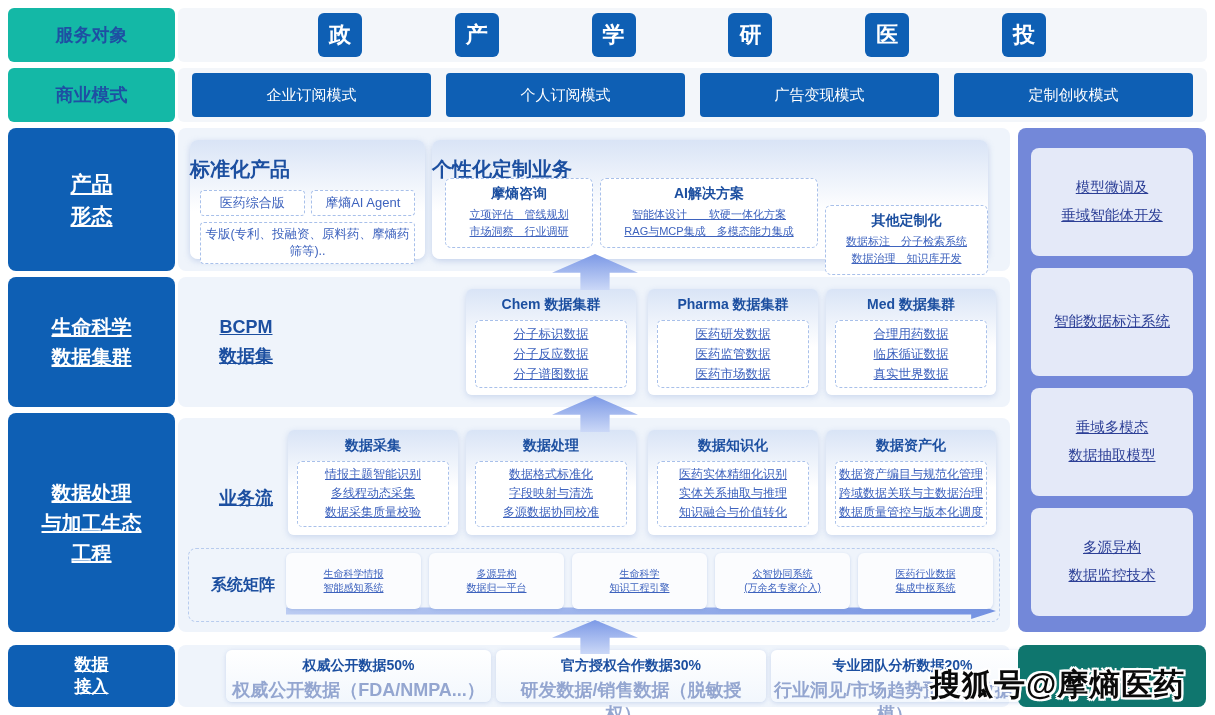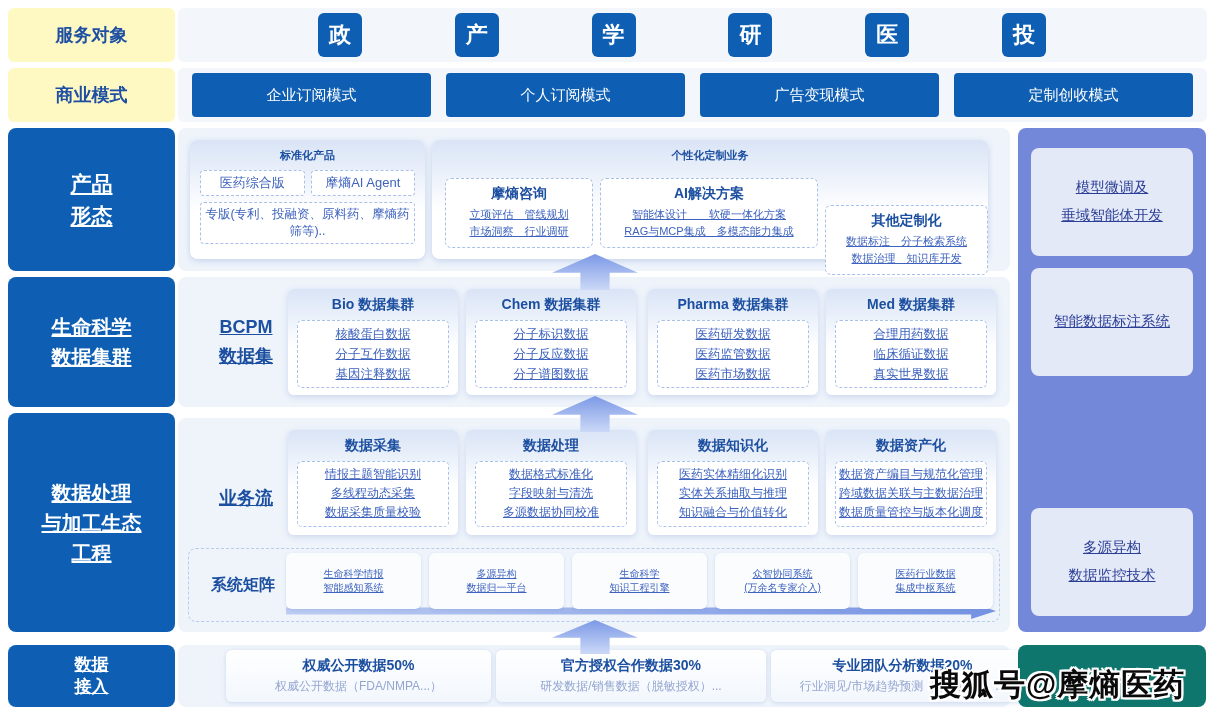--- a/index.html
+++ b/index.html
@@ -1,21 +1,21 @@
 <!DOCTYPE html>
 <html><head>
 <meta charset="utf-8">
 <style>
   html,body{margin:0;padding:0;background:#fff;}
   #stage{position:relative;width:1215px;height:715px;background:#ffffff;overflow:hidden;
          font-family:"Liberation Sans","DejaVu Sans",sans-serif;}
   .pre{white-space:pre-line;text-decoration:underline;}
 
   
-  .rlabel{position:absolute;left:8px;width:167px;height:54px;background:#fef9c3;border-radius:6px;
+  .rlabel{position:absolute;left:8px;width:167px;height:54px;background:#14b8a6;border-radius:6px;
           color:#1E4FA3;font-weight:bold;font-size:18px;display:flex;align-items:center;justify-content:center;}
   #svc-label{top:8px;}
   #biz-label{top:68px;}
   #svc-badges{position:absolute;left:178px;top:8px;width:1029px;height:54px;background:#F3F6FA;border-radius:6px;
           display:flex;align-items:center;justify-content:space-between;padding:0 161px 0 140px;box-sizing:border-box;}
   .badge{width:44px;height:44px;background:#0E5FB4;border-radius:6px;color:#fff;font-size:22px;font-weight:bold;
           display:flex;align-items:center;justify-content:center;}
   #biz-buttons{position:absolute;left:178px;top:68px;width:1029px;height:54px;background:#F3F6FA;border-radius:6px;
           display:flex;align-items:center;gap:15px;padding:0 14px;box-sizing:border-box;}
   .biz-btn{flex:1;height:44px;background:#0E5FB4;border-radius:4px;color:#fff;font-size:15px;
@@ -37,21 +37,21 @@
   #core-tech{position:absolute;left:1018px;top:645px;width:188px;height:62px;background:#0f766e;border-radius:8px;
           color:#fff;font-weight:bold;font-size:17px;display:flex;align-items:center;justify-content:center;}
 
   
   .mrow{position:absolute;left:178px;width:832px;background:#EFF4FB;border-radius:8px;}
   #rowA{top:128px;height:143px;}
   #rowB{top:277px;height:130px;}
   #rowC{top:418px;height:214px;}
   #rowD{top:645px;height:62px;}
 
-  .card-title{text-align:center;font-weight:bold;color:#1C4FA0;font-size:11px;padding-top:8px;}
+  .card-title{text-align:left;font-weight:bold;color:#1C4FA0;font-size:20px;padding-top:16px;}
 
   
   #std-card{position:absolute;left:12px;top:12px;width:235px;height:119px;border-radius:8px;
           background:linear-gradient(#D9E4F6,#ffffff 60%);box-shadow:0 2px 6px rgba(120,150,210,.35);}
   .chip-row{display:flex;gap:6px;margin:7px 10px 0;}
   .chip{border:1px dashed #A8C0EA;border-radius:4px;color:#3E63BE;font-size:13px;text-align:center;
           padding:3px 4px;background:#fff;flex:1;}
   .chip.full{margin:6px 10px 17px;font-size:12.5px;line-height:1.35;flex:none;}
   #custom-card{position:absolute;left:254px;top:12px;width:556px;height:119px;border-radius:8px;
           background:linear-gradient(#D9E4F6,#ffffff 60%);box-shadow:0 2px 6px rgba(120,150,210,.35);}
@@ -85,21 +85,21 @@
   .s1{left:97px;}.s2{left:240px;}.s3{left:383px;}.s4{left:526px;}.s5{left:669px;}
   #matrix-arrow{position:absolute;left:97px;top:54px;width:710px;height:16px;z-index:1;
           background:linear-gradient(to right,#BCCCF2,#7492E2);
           clip-path:polygon(0 28%,96.5% 28%,96.5% 0,100% 50%,96.5% 100%,96.5% 72%,0 72%);}
 
   
   .src-card{position:absolute;top:5px;height:52px;background:linear-gradient(#ffffff,#F2F7FD);border-radius:6px;
           box-shadow:0 1px 4px rgba(120,150,210,.3);text-align:center;padding-top:7px;box-sizing:border-box;margin-left:36px;}
   #src1{left:12px;width:265px;} #src2{left:282px;width:270px;} #src3{left:557px;width:263px;}
   .src-title{font-weight:bold;font-size:14px;color:#1C4FA0;}
-  .src-desc{font-size:12px;color:#94A6D0;margin-top:3px;}
+  .src-desc{font-size:18px;color:#94A6D0;margin-top:3px;font-weight:bold;}
 
   
   .up-arrow{position:absolute;width:86px;z-index:5;background:linear-gradient(#7C99E6,#CBD8F7);
           clip-path:polygon(50% 0,100% 52%,67% 52%,67% 100%,33% 100%,33% 52%,0 52%);}
   #up1{left:552px;top:254px;height:36px;}
   #up2{left:552px;top:396px;height:36px;}
   #up3{left:552px;top:620px;height:34px;}
 
   
   #watermark{position:absolute;left:930px;top:664px;font-size:31px;font-weight:bold;color:#0a0a0a;z-index:50;
@@ -164,26 +164,20 @@
         <div class="group-title">其他定制化</div>
         <div class="group-lines pre">数据标注　分子检索系统
 数据治理　知识库开发</div>
       </div>
     </div>
   </div>
 
   <div class="mrow" id="rowB">
     <div class="side-label pre" style="top:0;height:130px;">BCPM
 数据集</div>
-    <div class="dcard c1">
-      <div class="title">Bio 数据集群</div>
-      <div class="items pre">核酸蛋白数据
-分子互作数据
-基因注释数据</div>
-    </div>
     <div class="dcard c2">
       <div class="title">Chem 数据集群</div>
       <div class="items pre">分子标识数据
 分子反应数据
 分子谱图数据</div>
     </div>
     <div class="dcard c3">
       <div class="title">Pharma 数据集群</div>
       <div class="items pre">医药研发数据
 医药监管数据
@@ -252,20 +246,22 @@
     <div class="src-card" id="src3">
       <div class="src-title">专业团队分析数据20%</div>
       <div class="src-desc">行业洞见/市场趋势预测（数据建模）...</div>
     </div>
   </div>
 
   <div id="core-col">
     <div class="core-box pre" id="core1">模型微调及
 垂域智能体开发</div>
     <div class="core-box pre" id="core2">智能数据标注系统</div>
+    <div class="core-box pre" id="core3">垂域多模态
+数据抽取模型</div>
     <div class="core-box pre" id="core4">多源异构
 数据监控技术</div>
   </div>
   <div id="core-tech">核心技术</div>
 
   <div class="up-arrow" id="up1"></div>
   <div class="up-arrow" id="up2"></div>
   <div class="up-arrow" id="up3"></div>
 
   <div id="watermark">搜狐号@摩熵医药</div>

